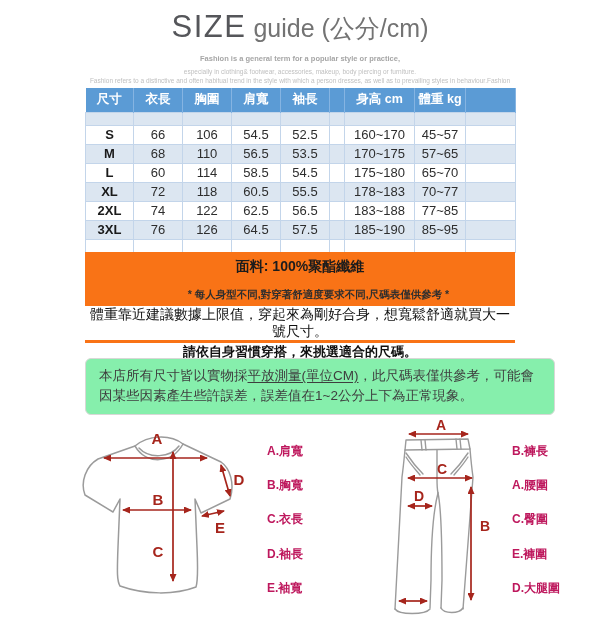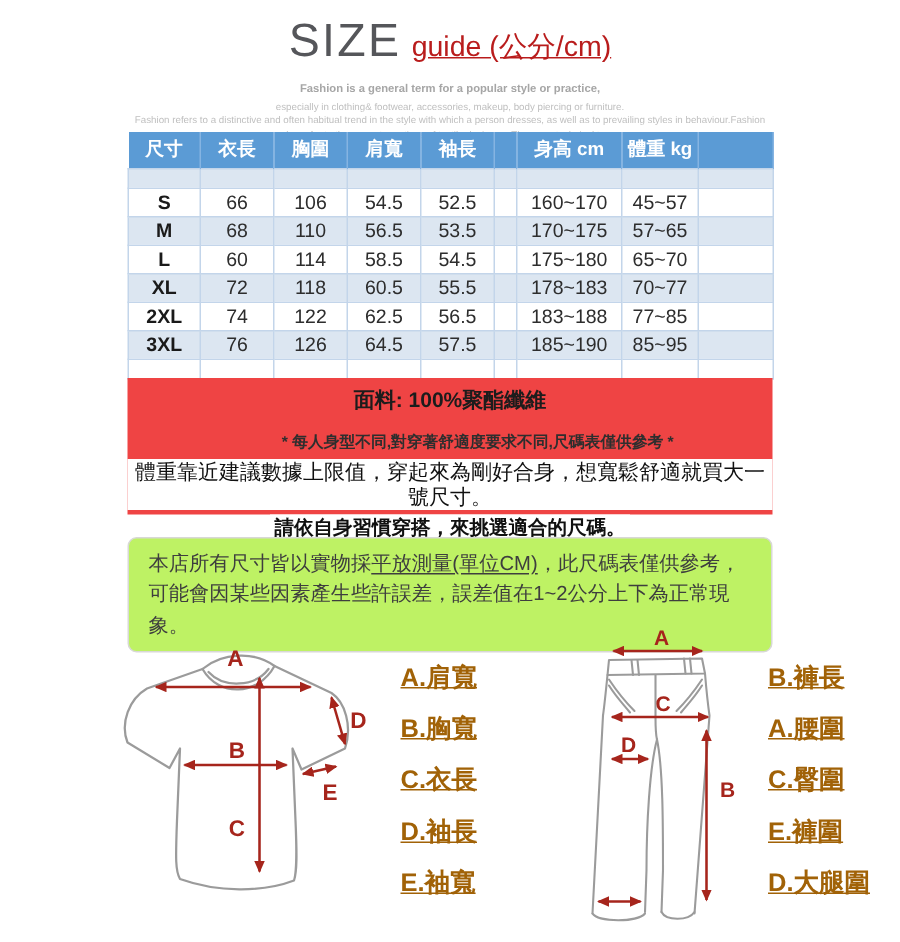--- a/index.html
+++ b/index.html
@@ -3,52 +3,52 @@
 <meta charset="utf-8">
 <style>
   * { box-sizing: border-box; }
   html,body { margin:0; padding:0; background:#fff; }
   body { width:600px; height:628px; font-family:"Liberation Sans", sans-serif; position:relative; overflow:hidden; }
   .page { position:relative; width:600px; height:628px; background:#fff; }
 
   
   .hdr { position:absolute; left:0; top:0; width:600px; text-align:center; padding-top:9px; }
   .t1 { font-size:31px; color:#55565a; letter-spacing:1.5px; }
-  .t2 { font-size:19px; color:#b91c1c; margin-left:7px;text-decoration:underline; }
+  .t2 { font-size:25px; color:#737373; margin-left:7px; }
   .tagline { margin-top:9px; font-size:7.5px; font-weight:bold; color:#a6a6a6; }
   .desc { margin-top:4px; font-size:6.5px; color:#bfbfbf; line-height:1.45; }
 
   
   table.size { position:absolute; left:85px; top:88px; width:430px; border-collapse:collapse; table-layout:fixed; }
   table.size th { background:#5b9bd5; color:#fff; font-size:12.5px; font-weight:bold; height:24px; border-right:1px solid #85b4e2; padding:0; }
   table.size td { text-align:center; font-size:13px; color:#2d2d2d; height:19px; border:1px solid #c3d5ea; background:#fff; padding:0; }
   table.size tr.alt td { background:#dce6f1; }
   table.size tr.spacer td { height:13px; }
   table.size td.size-col { font-weight:bold; color:#1a1a1a; }
 
   
-  .note-block { position:absolute; left:85px; top:252px; width:430px; height:91px; background:#ef4444; text-align:center; }
+  .note-block { position:absolute; left:85px; top:252px; width:430px; height:91px; background:#f97316; text-align:center; }
   .material { padding-top:6px; font-size:14px; font-weight:bold; color:#1c1c1c; }
   .note1 { margin-top:12px; font-size:10.5px; font-weight:bold; color:#2e2e2e;padding-left:37px; }
   .note2 { margin-top:4px; font-size:14px; font-weight:normal; color:#101010; }
   .note3 { margin-top:3px; font-size:13px; font-weight:bold; color:#101010; }
   .note2 span, .note3 span { background:#fff; padding:0 3px; display:inline-block; line-height:17px; }
 
   
-  .notice { position:absolute; left:85px; top:358px; width:430px; background:#bef264; border:1px solid #d8d8d6; border-radius:6px; padding:7px 13px; font-size:13.5px; color:#3e3e3e; line-height:1.5; text-align:left; }
+  .notice { position:absolute; left:85px; top:358px; width:470px; background:#86efac; border:1px solid #d8d8d6; border-radius:6px; padding:7px 13px; font-size:13.5px; color:#3e3e3e; line-height:1.5; text-align:left; }
   .notice u { text-underline-offset:2px; }
 
   
   .svgwrap { position:absolute; }
   #shirt-wrap { left:78px; top:422px; }
   #pants-wrap { left:385px; top:420px; }
   .legend { position:absolute; display:flex; flex-direction:column; }
   #legend-shirt { left:267px; top:434px; }
   #legend-pants { left:512px; top:434px; }
-  .legend-item { height:34.4px; display:flex; align-items:center; font-size:17px; font-weight:bold; color:#a16207;text-decoration:underline; }
+  .legend-item { height:34.4px; display:flex; align-items:center; font-size:12px; font-weight:bold; color:#be185d; }
 </style>
 </head>
 <body>
 
 <div class="page">
 
   <div class="hdr">
     <div>
       <span class="t1">SIZE</span><span class="t2">guide (公分/cm)</span>
     </div>

